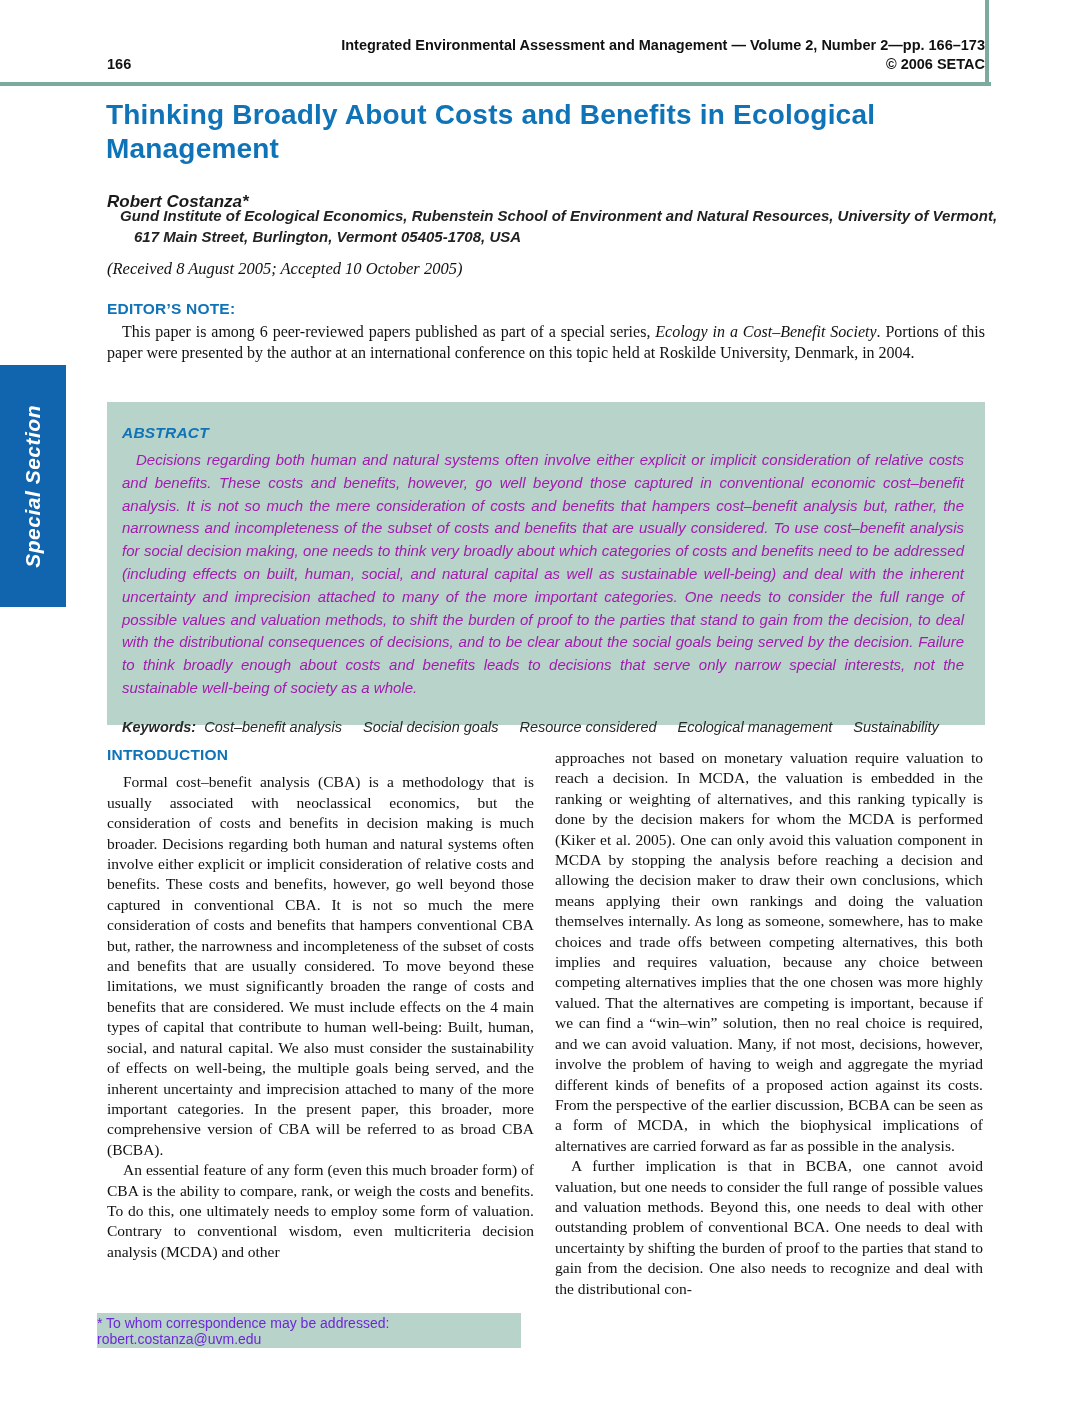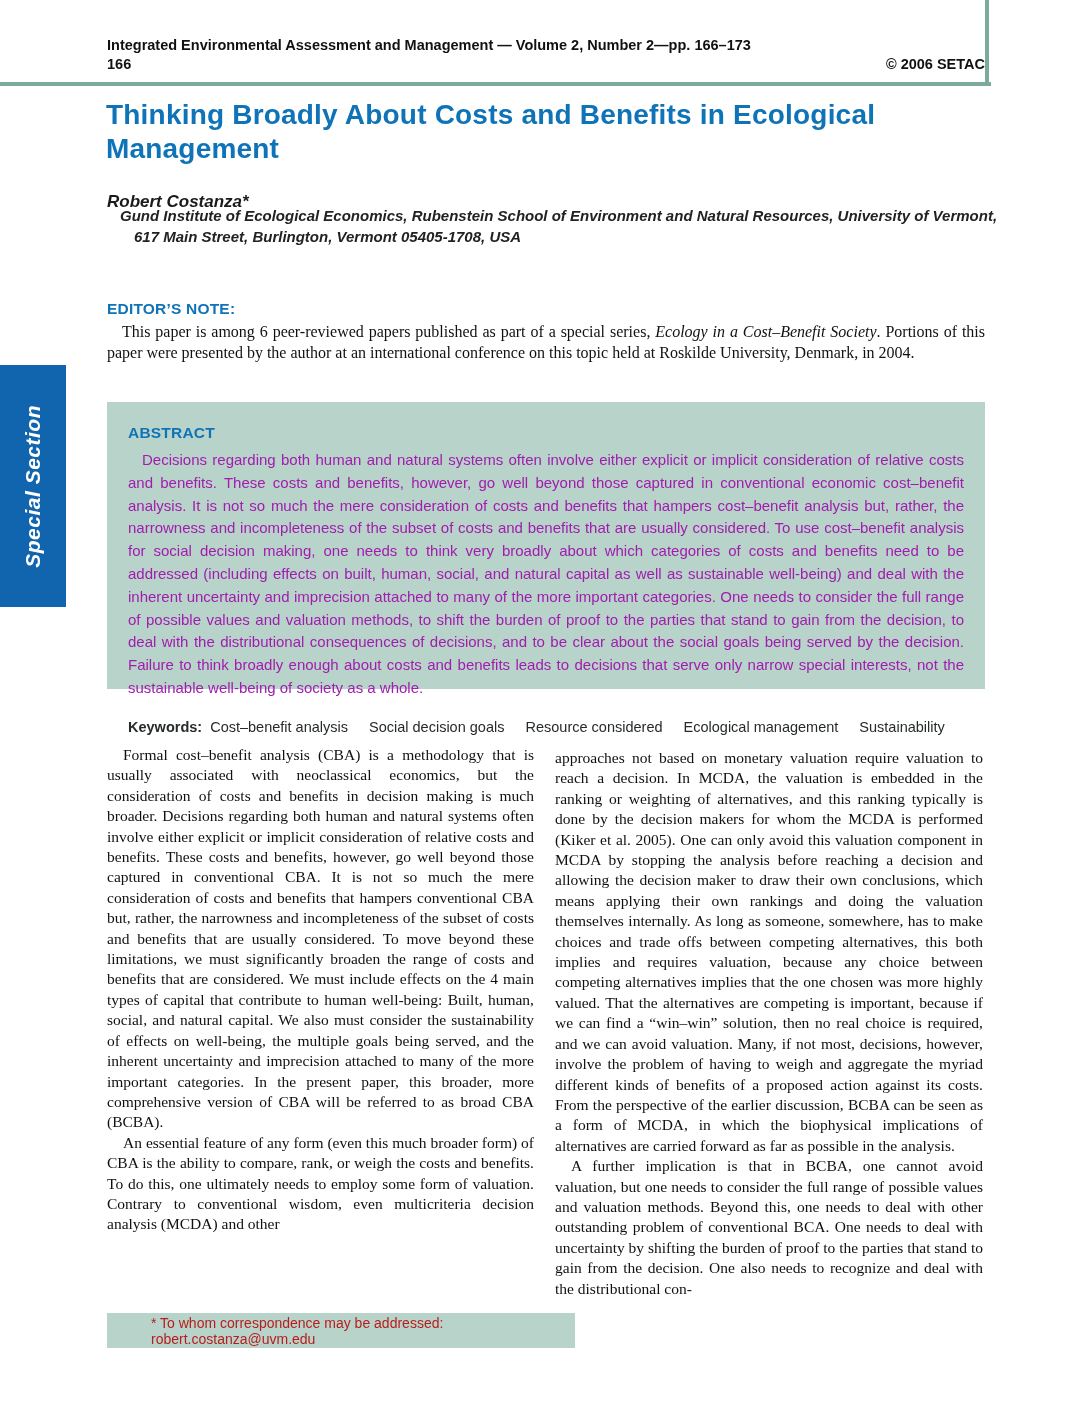--- a/index.html
+++ b/index.html
@@ -2,21 +2,21 @@
 <html><head>
 <meta charset="utf-8">
 <style>
   html,body{margin:0;padding:0;background:#ffffff;}
   .page{
     position:relative;width:1088px;height:1408px;background:#ffffff;
     font-family:"Liberation Sans",sans-serif;color:#141414;overflow:hidden;
   }
   
   .hdr{position:absolute;left:107px;top:36px;width:878px;font-size:14.5px;font-weight:bold;color:#111;}
-  .hdr-line1{text-align:left;line-height:19px;}
+  .hdr-line1{text-align:right;line-height:19px;}
   .hdr-line2{display:flex;justify-content:space-between;line-height:19px;}
   .rule-h{position:absolute;left:0;top:82px;width:991px;height:4px;background:#7bab9c;}
   .rule-v{position:absolute;left:985px;top:0;width:4px;height:86px;background:#7bab9c;}
   
   .title{position:absolute;left:106px;top:98px;width:905px;margin:0;
          font-size:28px;line-height:34px;font-weight:bold;color:#0f73b7;letter-spacing:.2px;}
   .author{position:absolute;left:107px;top:174px;font-size:17px;font-weight:bold;font-style:italic;color:#1a1a1a;margin-top:18px;}
   .affiliation{position:absolute;left:120px;top:205px;width:880px;
                font-size:15px;font-style:italic;font-weight:bold;color:#222;
                line-height:21px;padding-left:14px;text-indent:-14px;}
@@ -26,57 +26,58 @@
   .blue-head{font-size:15.5px;font-weight:bold;color:#0f73b7;letter-spacing:.2px;}
   .ed-note{position:absolute;left:107px;top:300px;width:878px;}
   .ed-note p{margin:4px 0 0 0;font-family:"Liberation Serif",serif;font-size:16px;
              line-height:20.5px;text-align:justify;text-indent:15px;color:#111;}
   
   .sidebar{position:absolute;left:0;top:365px;width:66px;height:242px;background:#1065ae;
            display:flex;align-items:center;justify-content:center;}
   .sidebar-text{writing-mode:vertical-rl;transform:rotate(180deg);
                 color:#ffffff;font-size:21px;font-weight:bold;font-style:italic;letter-spacing:.5px;white-space:nowrap;}
   
-  .abstract{position:absolute;left:107px;top:402px;width:878px;height:287px;background:#b8d3c9;box-sizing:border-box;
-            padding:22px 21px 0 21px;}
+  .abstract{position:absolute;left:107px;top:402px;width:878px;height:323px;background:#b8d3c9;box-sizing:border-box;
+            padding:22px 21px 0 15px;font-style:italic;}
   .abstract .abstract-text{margin:7px 0 0 0;font-size:15px;line-height:22.8px;text-align:justify;
             text-indent:14px;color:#a21caf;}
   .keywords{margin:19px 0 0 0;font-size:14.5px;color:#262b29;}
   .keywords b{font-weight:bold;margin-right:4px;}
   .kw{margin-right:17px;text-align:center;}
   
   .col{position:absolute;top:745px;font-family:"Liberation Serif",serif;font-size:15.5px;
        line-height:20.4px;color:#101010;}
   .col-left{left:107px;width:427px;}
   .col-right{left:555px;width:428px;top:748px;}
   .intro-head{font-family:"Liberation Sans",sans-serif;margin:0 0 7px 0;}
   .body-p{margin:0;text-align:justify;}
   .body-p.indent{text-indent:16px;}
   
-  .footnote{position:absolute;left:107px;top:1313px;width:424px;height:35px;background:#b8d3c9;
-            font-size:14px;color:#b91c1c;display:flex;align-items:center;justify-content:center;padding-left:44px;}
+  .footnote{position:absolute;left:97px;top:1313px;width:424px;height:35px;background:#b8d3c9;
+            font-size:14px;color:#6d28d9;display:flex;align-items:center;justify-content:center;}
 </style>
 </head>
 <body>
 
 <div class="page">
 
   <div class="hdr">
     <div class="hdr-line1">Integrated Environmental Assessment and Management — Volume 2, Number 2—pp. 166–173</div>
     <div class="hdr-line2">
       <span>166</span>
       <span>© 2006 SETAC</span>
     </div>
   </div>
   <div class="rule-h"></div>
   <div class="rule-v"></div>
 
   <h1 class="title">Thinking Broadly About Costs and Benefits in Ecological Management</h1>
   <div class="author">Robert Costanza*</div>
   <div class="affiliation">Gund Institute of Ecological Economics, Rubenstein School of Environment and Natural Resources, University of Vermont, 617 Main Street, Burlington, Vermont 05405-1708, USA</div>
+  <div class="received">(Received 8 August 2005; Accepted 10 October 2005)</div>
 
   <div class="ed-note">
     <div class="blue-head">EDITOR’S NOTE:</div>
     <p><span>This paper is among 6 peer-reviewed papers published as part of a special series, </span><i>Ecology in a Cost–Benefit Society</i><span>. Portions of this paper were presented by the author at an international conference on this topic held at Roskilde University, Denmark, in 2004.</span></p>
   </div>
 
   <div class="sidebar">
     <span class="sidebar-text">Special Section</span>
   </div>
 
@@ -87,20 +88,21 @@
       <b>Keywords:</b>
       <span class="kw">Cost–benefit analysis</span>
       <span class="kw">Social decision goals</span>
       <span class="kw">Resource considered</span>
       <span class="kw">Ecological management</span>
       <span class="kw">Sustainability</span>
     </p>
   </section>
 
   <div class="col col-left">
+    <div class="blue-head intro-head">INTRODUCTION</div>
     <p class="body-p indent">Formal cost–benefit analysis (CBA) is a methodology that is usually associated with neoclassical economics, but the consideration of costs and benefits in decision making is much broader. Decisions regarding both human and natural systems often involve either explicit or implicit consideration of relative costs and benefits. These costs and benefits, however, go well beyond those captured in conventional CBA. It is not so much the mere consideration of costs and benefits that hampers conventional CBA but, rather, the narrowness and incompleteness of the subset of costs and benefits that are usually considered. To move beyond these limitations, we must significantly broaden the range of costs and benefits that are considered. We must include effects on the 4 main types of capital that contribute to human well-being: Built, human, social, and natural capital. We also must consider the sustainability of effects on well-being, the multiple goals being served, and the inherent uncertainty and imprecision attached to many of the more important categories. In the present paper, this broader, more comprehensive version of CBA will be referred to as broad CBA (BCBA).</p>
     <p class="body-p indent">An essential feature of any form (even this much broader form) of CBA is the ability to compare, rank, or weigh the costs and benefits. To do this, one ultimately needs to employ some form of valuation. Contrary to conventional wisdom, even multicriteria decision analysis (MCDA) and other</p>
   </div>
 
   <div class="col col-right">
     <p class="body-p">approaches not based on monetary valuation require valuation to reach a decision. In MCDA, the valuation is embedded in the ranking or weighting of alternatives, and this ranking typically is done by the decision makers for whom the MCDA is performed (Kiker et al. 2005). One can only avoid this valuation component in MCDA by stopping the analysis before reaching a decision and allowing the decision maker to draw their own conclusions, which means applying their own rankings and doing the valuation themselves internally. As long as someone, somewhere, has to make choices and trade offs between competing alternatives, this both implies and requires valuation, because any choice between competing alternatives implies that the one chosen was more highly valued. That the alternatives are competing is important, because if we can find a “win–win” solution, then no real choice is required, and we can avoid valuation. Many, if not most, decisions, however, involve the problem of having to weigh and aggregate the myriad different kinds of benefits of a proposed action against its costs. From the perspective of the earlier discussion, BCBA can be seen as a form of MCDA, in which the biophysical implications of alternatives are carried forward as far as possible in the analysis.</p>
     <p class="body-p indent">A further implication is that in BCBA, one cannot avoid valuation, but one needs to consider the full range of possible values and valuation methods. Beyond this, one needs to deal with other outstanding problem of conventional BCA. One needs to deal with uncertainty by shifting the burden of proof to the parties that stand to gain from the decision. One also needs to recognize and deal with the distributional con-</p>
   </div>
 
   <div class="footnote">* To whom correspondence may be addressed: robert.costanza@uvm.edu</div>

